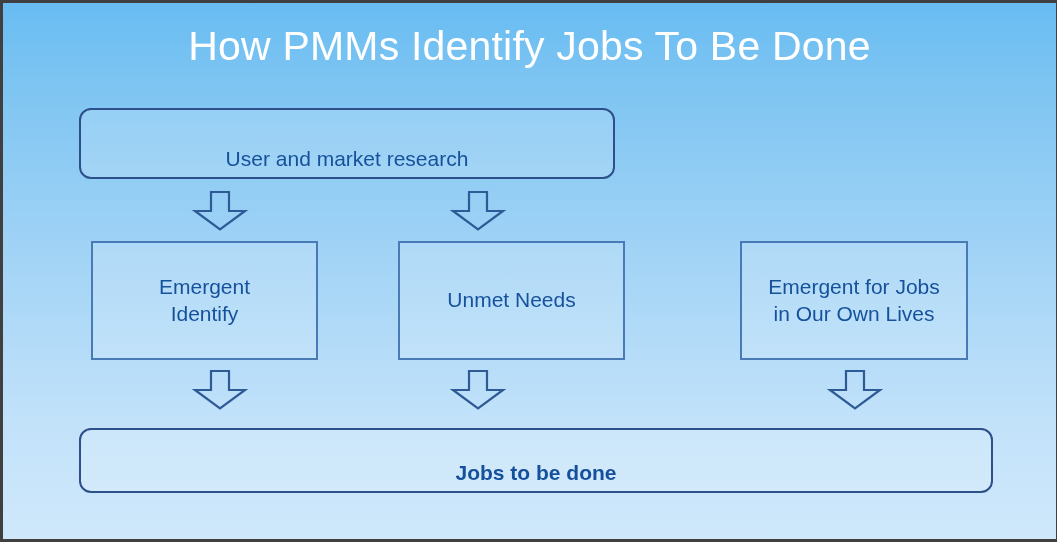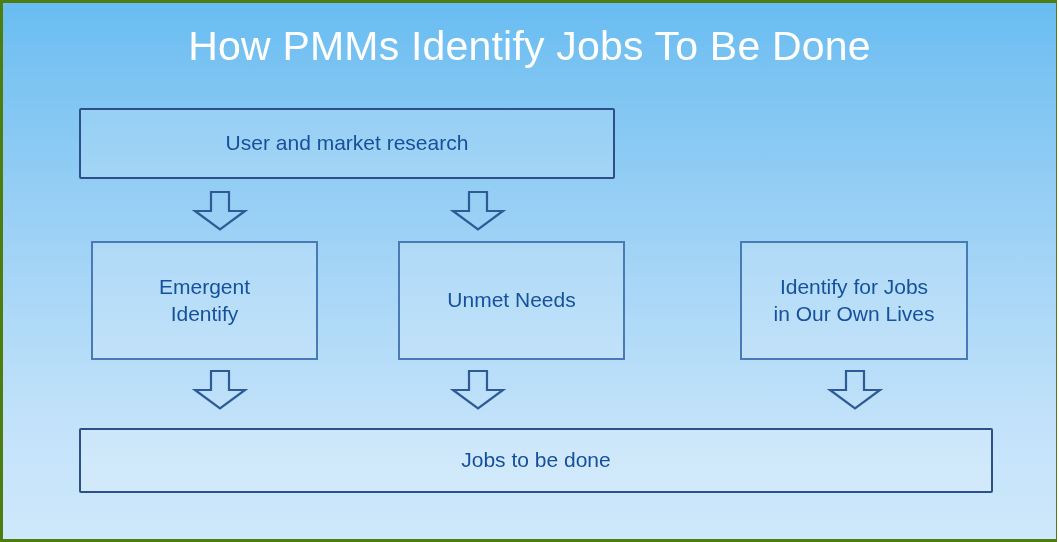--- a/index.html
+++ b/index.html
@@ -13,21 +13,21 @@
     overflow: hidden;
     font-family: "Liberation Sans", "DejaVu Sans", sans-serif;
   }
 
   #slide-frame {
     position: absolute;
     left: 0;
     top: 0;
     width: 1057px;
     height: 542px;
-    background: #4d7c0f;
+    background: #404040;
     box-sizing: border-box;
     padding-left: 32px;
   }
 
   #slide {
     position: absolute;
     left: 3px;
     top: 3px;
     width: 1053px;
     height: 536px;
@@ -61,31 +61,32 @@
     justify-content: center;
     text-align: center;
     color: #16519c;
     font-size: 21px;
     font-weight: 400;
     line-height: 1.28;
     padding: 4px 10px;
   }
 
   .proc-box.rounded {
-    border-radius: 2px;
+    border-radius: 12px;
     border-width: 2px;
     border-color: #2d4f8a;
+    align-items: flex-end;
   }
 
   .proc-box.square {
     border: 2px solid #4a7ab5;
   }
 
   .proc-box.emphasis {
-    font-weight: normal;
+    font-weight: bold;
     color: #15509c;
     font-size: 21px;
   }
 
   
   #box-research {
     left: 76px;  top: 105px;  width: 536px; height: 71px;
   }
   #box-emergent {
     left: 88px; top: 238px;  width: 227px; height: 119px;
@@ -155,21 +156,21 @@
         <span>Identify</span>
       </span>
     </div>
 
     <div id="box-unmet" class="proc-box square">
       <span>Unmet Needs</span>
     </div>
 
     <div id="box-looking" class="proc-box square">
       <span>
-        <span>Identify for Jobs</span><br>
+        <span>Emergent for Jobs</span><br>
         <span>in Our Own Lives</span>
       </span>
     </div>
 
     <div id="arrow-emergent-jobs" class="arrow-down">
       <svg viewBox="0 0 54 40" preserveAspectRatio="none">
         <polygon points="18,1 36,1 36,20 52,20 27,38.5 2,20 18,20"></polygon>
       </svg>
     </div>
 

